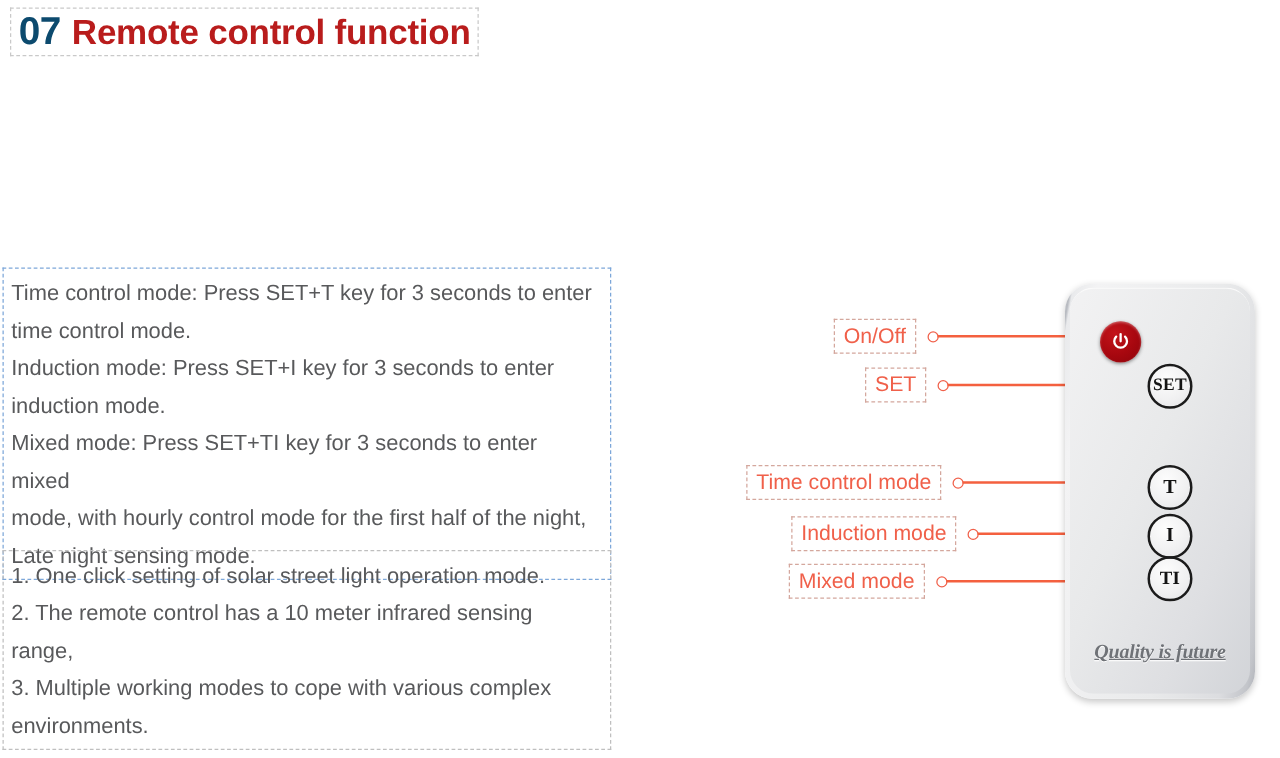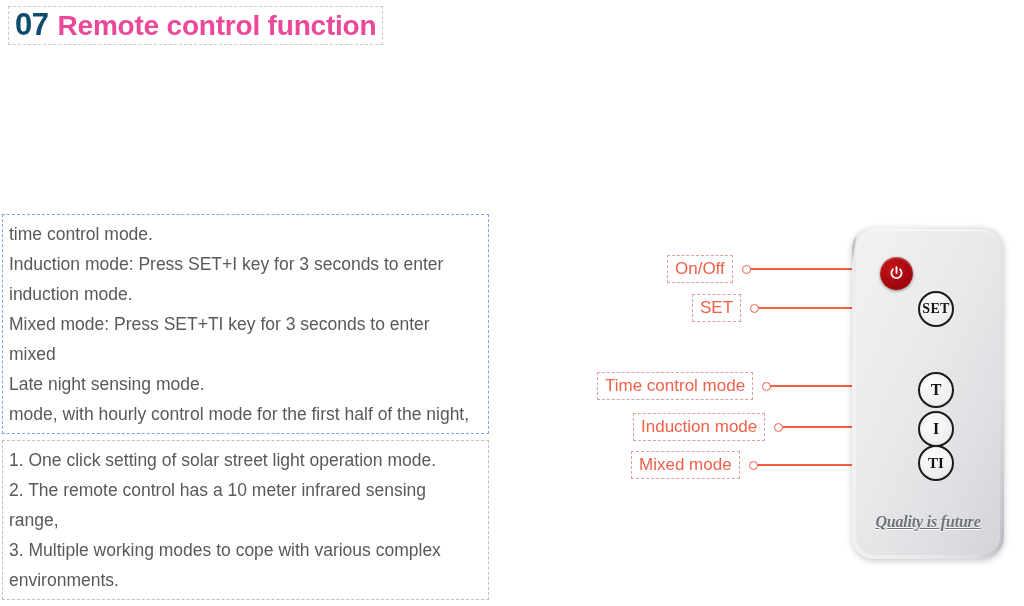--- a/index.html
+++ b/index.html
@@ -31,21 +31,21 @@
   #page-heading .num {
     font-size: 31px;
     font-weight: bold;
     color: #0c4a6e;
     letter-spacing: -0.5px;
     line-height: 1;
   }
   #page-heading .title {
     font-size: 28px;
     font-weight: bold;
-    color: #ec4899;
+    color: #b91c1c;
     line-height: 1;
     letter-spacing: -0.2px;
   }
 
   
   .text-panel {
     position: absolute;
     box-sizing: border-box;
     color: #58595b;
     font-size: 17.5px;
@@ -182,26 +182,27 @@
 </style>
 </head>
 <body>
 
 <div id="page-heading">
   <span class="num">07</span>
   <span class="title">Remote control function</span>
 </div>
 
 <div class="text-panel" id="mode-description-panel">
+  <p>Time control mode: Press SET+T key for 3 seconds to enter</p>
   <p>time control mode.</p>
   <p>Induction mode: Press SET+I key for 3 seconds to enter</p>
   <p>induction mode.</p>
   <p>Mixed mode: Press SET+TI key for 3 seconds to enter mixed</p>
+  <p>mode, with hourly control mode for the first half of the night,</p>
   <p>Late night sensing mode.</p>
-  <p>mode, with hourly control mode for the first half of the night,</p>
 </div>
 
 <div class="text-panel" id="features-panel">
   <p>1. One click setting of solar street light operation mode.</p>
   <p>2. The remote control has a 10 meter infrared sensing range,</p>
   <p>3. Multiple working modes to cope with various complex</p>
   <p>environments.</p>
 </div>
 
 <div class="callout" id="callout-onoff" style="left:667px; top:256px;">

